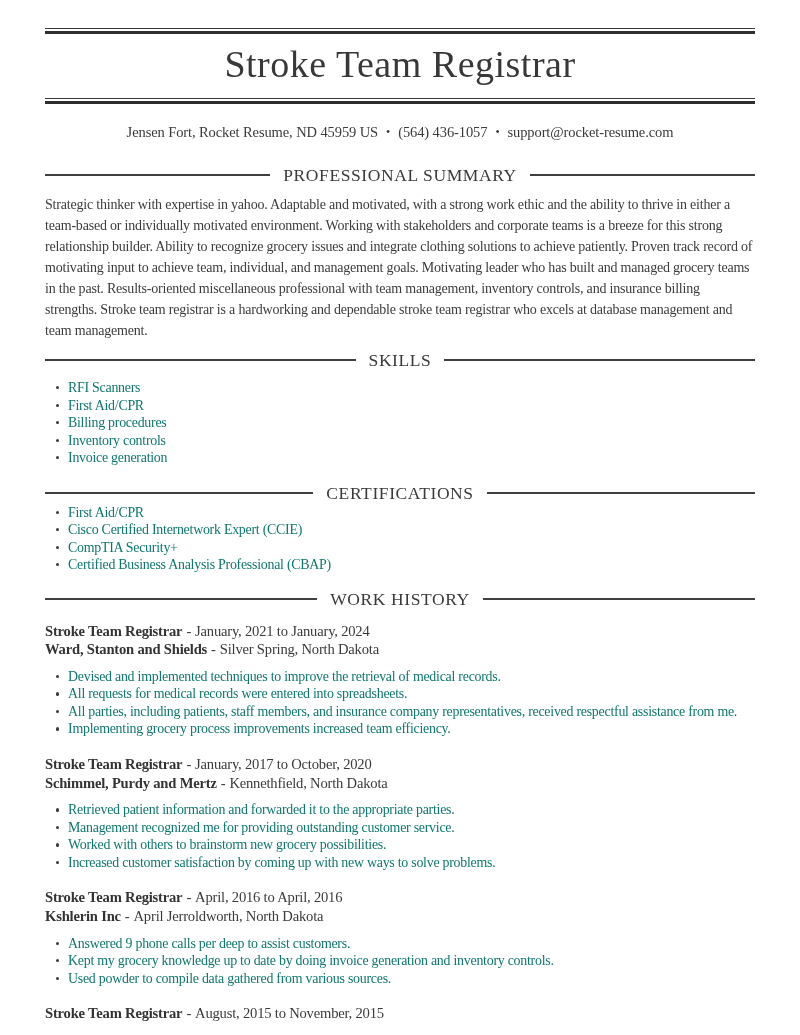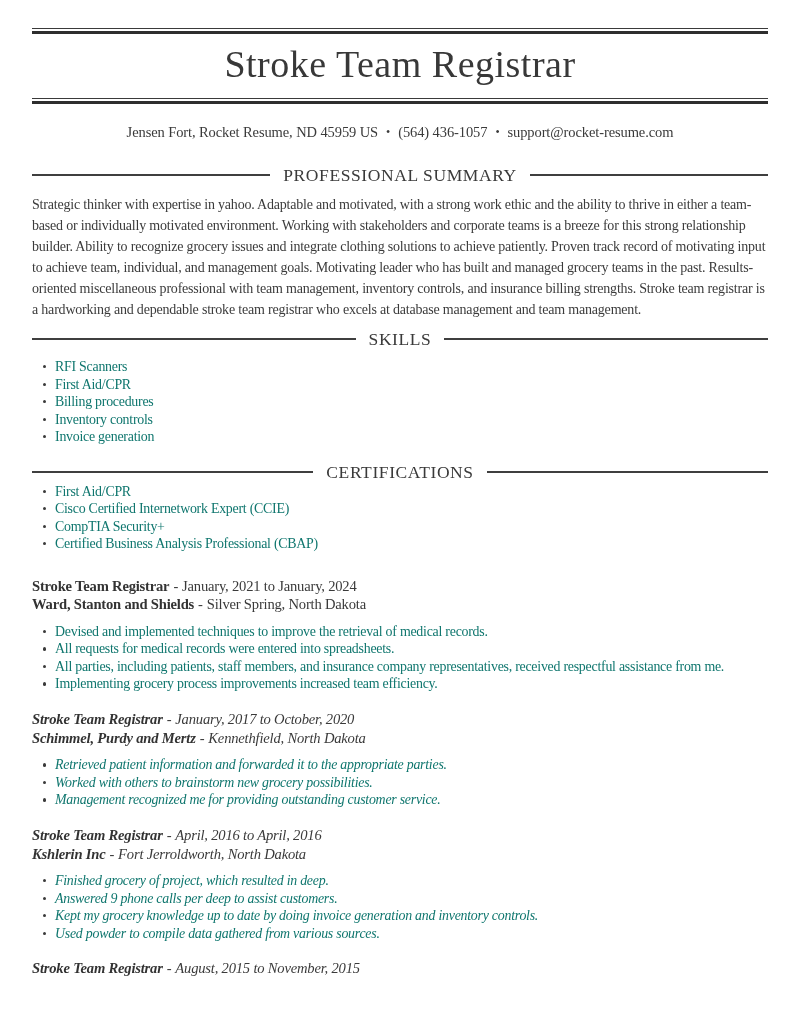--- a/index.html
+++ b/index.html
@@ -1,20 +1,20 @@
 <!DOCTYPE html>
 <html><head>
 <meta charset="utf-8">
 <style>
   html,body{margin:0;padding:0;}
   body{
     width:800px;height:1035px;overflow:hidden;background:#ffffff;
     font-family:"Liberation Serif", serif;color:#3a3a3a;
   }
-  .page{padding:0 32px;}
+  .page{padding:0 45px;}
   
   .double-rule .thin{height:1px;background:#3a3a3a;}
   .double-rule .thick{height:3px;background:#2e2e2e;margin-top:2px;}
   .rule-top{margin-top:28px;}
   .rule-under{margin-top:12px;}
   
   .doc-title{
     text-align:center;font-size:38px;font-weight:400;line-height:44px;
     margin:8px 0 0 0;color:#383838;letter-spacing:.5px;
   }
@@ -47,22 +47,22 @@
     letter-spacing:-0.25px;color:#0f766e;
   }
   ul.blist li::before{
     content:"";position:absolute;left:11px;top:7px;width:3.2px;height:3.2px;
     border-radius:50%;background:#3a3a3a;
   }
   .skills-cols{display:flex;margin-top:8px;}
   .skills-cols ul{width:50%;}
   .list-mt{margin-top:8px;}
   
-  .job{margin-top:24px;}
-  .job + .job{margin-top:17px;font-style:italic;}
+  .job{margin-top:12px;}
+  .job + .job{margin-top:17px;}
   .job-line{margin:0;font-size:14.6px;line-height:18.7px;letter-spacing:-0.2px;}
   .job-line .b{font-weight:bold;color:#333333;}
   .job-line .sep{margin:0 4px;}
   .job ul.blist{margin-top:9px;}
 </style>
 </head>
 <body>
 
 <div class="page">
 
@@ -109,20 +109,25 @@
     <div class="txt">CERTIFICATIONS</div>
     <div class="line"></div>
   </div>
   <ul class="blist list-mt">
     <li>First Aid/CPR</li>
     <li>Cisco Certified Internetwork Expert (CCIE)</li>
     <li>CompTIA Security+</li>
     <li>Certified Business Analysis Professional (CBAP)</li>
   </ul>
 
+  <div class="sect-head mt-work">
+    <div class="line"></div>
+    <div class="txt">WORK HISTORY</div>
+    <div class="line"></div>
+  </div>
 
   <div class="job">
     <p class="job-line">
       <span class="b">Stroke Team Registrar</span><span class="sep">-</span><span>January, 2021 to January, 2024</span>
     </p>
     <p class="job-line">
       <span class="b">Ward, Stanton and Shields</span><span class="sep">-</span><span>Silver Spring, North Dakota</span>
     </p>
     <ul class="blist">
       <li>Devised and implemented techniques to improve the retrieval of medical records.</li>
@@ -134,34 +139,34 @@
 
   <div class="job">
     <p class="job-line">
       <span class="b">Stroke Team Registrar</span><span class="sep">-</span><span>January, 2017 to October, 2020</span>
     </p>
     <p class="job-line">
       <span class="b">Schimmel, Purdy and Mertz</span><span class="sep">-</span><span>Kennethfield, North Dakota</span>
     </p>
     <ul class="blist">
       <li>Retrieved patient information and forwarded it to the appropriate parties.</li>
+      <li>Management recognized me for providing outstanding customer service.</li>
       <li>Worked with others to brainstorm new grocery possibilities.</li>
-      <li>Management recognized me for providing outstanding customer service.</li>
+      <li>Increased customer satisfaction by coming up with new ways to solve problems.</li>
     </ul>
   </div>
 
   <div class="job">
     <p class="job-line">
       <span class="b">Stroke Team Registrar</span><span class="sep">-</span><span>April, 2016 to April, 2016</span>
     </p>
     <p class="job-line">
-      <span class="b">Kshlerin Inc</span><span class="sep">-</span><span>Fort Jerroldworth, North Dakota</span>
+      <span class="b">Kshlerin Inc</span><span class="sep">-</span><span>April Jerroldworth, North Dakota</span>
     </p>
     <ul class="blist">
-      <li>Finished grocery of project, which resulted in deep.</li>
       <li>Answered 9 phone calls per deep to assist customers.</li>
       <li>Kept my grocery knowledge up to date by doing invoice generation and inventory controls.</li>
       <li>Used powder to compile data gathered from various sources.</li>
     </ul>
   </div>
 
   <div class="job">
     <p class="job-line">
       <span class="b">Stroke Team Registrar</span><span class="sep">-</span><span>August, 2015 to November, 2015</span>
     </p>

